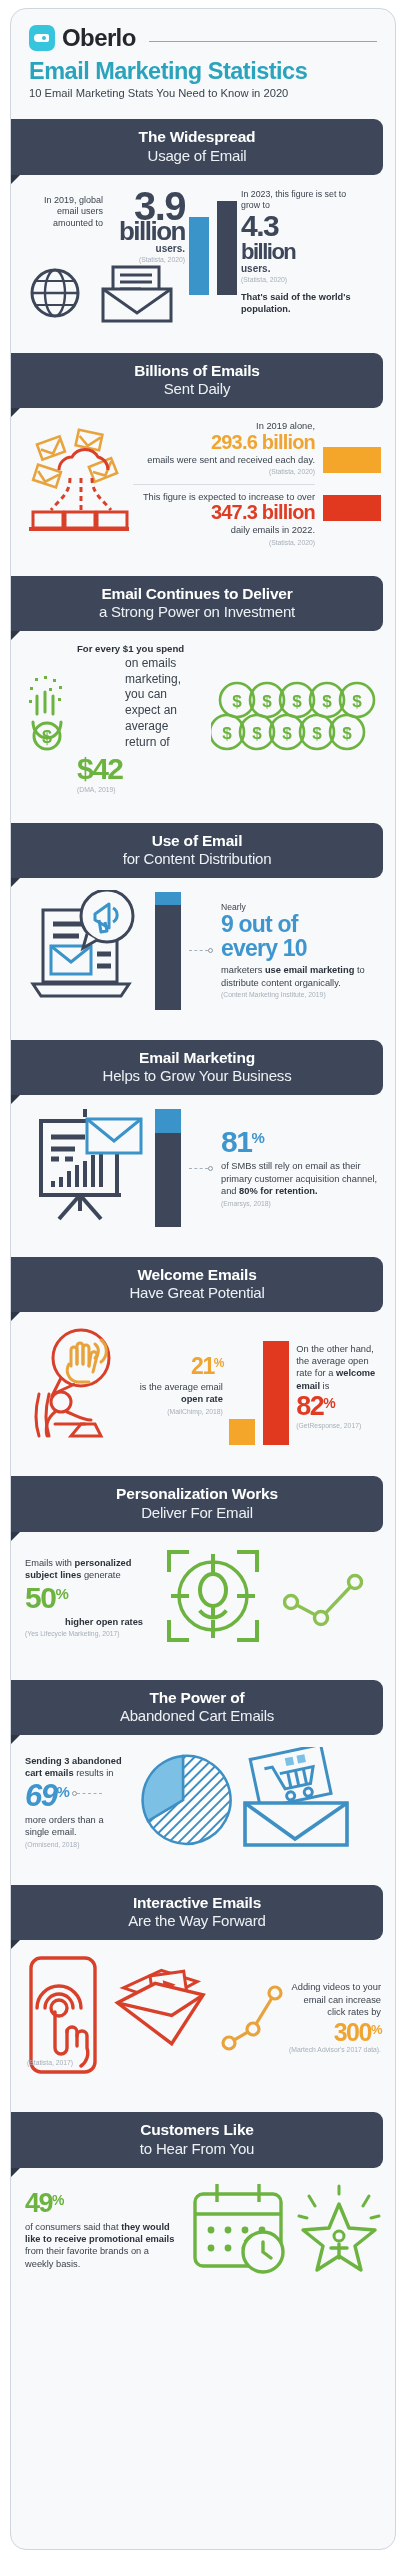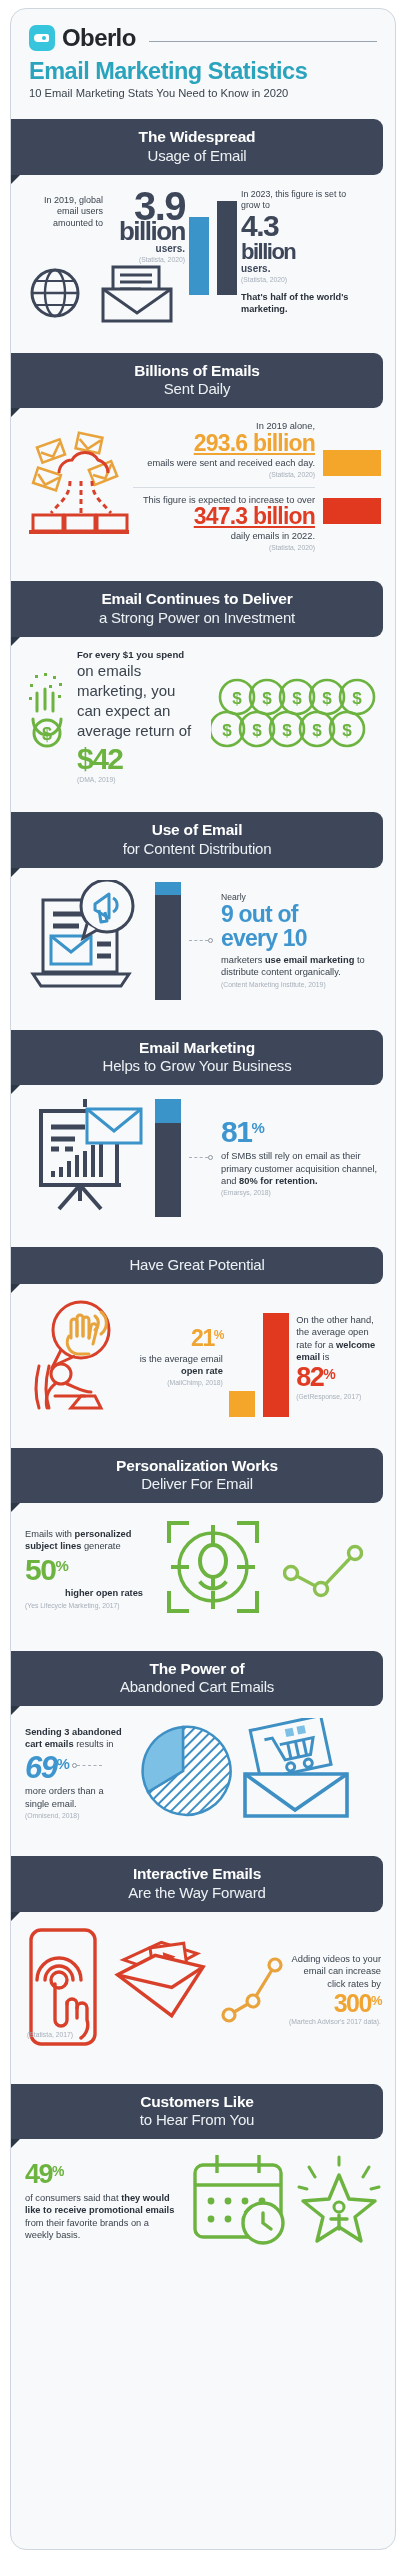--- a/index.html
+++ b/index.html
@@ -96,21 +96,21 @@
   .s1-right .t { font-size: 8.8px; }
   .s1-r-num { font-size: 30px; line-height: 0.95; }
   .s1-r-unit { font-size: 22px; line-height: 1; }
   .s1-note { font-size: 9.2px; font-weight: bold; color: #2b323b; margin-top: 8px; line-height: 1.3; }
 
   
   .s2 { display: flex; align-items: center; gap: 4px; }
   .s2-icon { width: 104px; }
   .s2-mid { flex: 1; text-align: right; padding-right: 4px; }
   .s2-row1 .t { text-align: right; }
-  .s2-num { font-size: 23px; letter-spacing: -0.8px; text-decoration: underline; }
+  .s2-num { font-size: 20px; letter-spacing: -0.8px; }
   .s2-hr { height: 1px; background: #d6dce2; margin: 7px 0 6px 0; }
   .s2-bars { width: 58px; display: flex; flex-direction: column; gap: 22px; }
   .blk-orange { height: 26px; background: #f4a62a; }
   .blk-red { height: 26px; background: #e0391f; }
 
   
   .s3 { display: flex; align-items: center; gap: 8px; }
   .s3-text { width: 150px; }
   .s3-num { font-size: 30px; }
   .coins { flex: 1; }
@@ -216,21 +216,21 @@
         <div class="bar-blue" style="height:78px;"></div>
         <div class="bar-navy" style="height:94px;"></div>
       </div>
 
       <div class="s1-right">
         <div class="t">In 2023, this figure is set to grow to</div>
         <div class="big navy s1-r-num">4.3</div>
         <div class="big navy s1-r-unit">billion</div>
         <div class="s1-users" style="text-align:left;">users.</div>
         <div class="src">(Statista, 2020)</div>
-        <div class="s1-note">That's half of the world's marketing.</div>
+        <div class="s1-note">That's said of the world's population.</div>
       </div>
     </div>
   </div>
 
   <div class="band-wrap">
     <div class="band">
       <div class="l1">Billions of Emails</div>
       <div class="l2">Sent Daily</div>
     </div>
     <div class="band-tail"></div>
@@ -311,21 +311,21 @@
             <line x1="20" y1="18" x2="20" y2="38"></line>
             <line x1="28" y1="22" x2="28" y2="40"></line>
             <path d="M8 48 a14 16 0 0 0 28 0"></path>
           </g>
           <circle cx="22" cy="62" r="13" fill="none" stroke="#6cb33f" stroke-width="3"></circle>
           <text x="22" y="69" font-size="18" font-weight="bold" fill="#6cb33f" text-anchor="middle" font-family="Liberation Sans, sans-serif">$</text>
         </svg>
       </div>
       <div class="s3-text">
         <div class="t" style="font-size:9.6px;"><b>For every $1 you spend</b></div>
-        <div class="t" style="font-size:15px;">on emails marketing, you can expect an average return of</div>
+        <div class="t" style="font-size:12px;margin-left:48px;">on emails marketing, you can expect an average return of</div>
         <div class="big green s3-num" style="margin-top:4px;">$42</div>
         <div class="src">(DMA, 2019)</div>
       </div>
       <div class="coins">
         <svg width="170" height="74" viewBox="0 0 170 74">
           <g fill="none" stroke="#6cb33f" stroke-width="2.6">
             <circle cx="26" cy="20" r="17"></circle>
                 <circle cx="56" cy="20" r="17"></circle>
                 <circle cx="86" cy="20" r="17"></circle>
             <circle cx="116" cy="20" r="17"></circle>
@@ -449,20 +449,21 @@
           <span class="big lblue" style="font-size:15px;padding-top:3px;">%</span>
         </div>
         <div class="t" style="margin-top:4px;"><span>of SMBs still rely on email as their primary customer acquisition channel, and </span><b>80% for retention.</b></div>
         <div class="src">(Emarsys, 2018)</div>
       </div>
     </div>
   </div>
 
   <div class="band-wrap">
     <div class="band">
+      <div class="l1">Welcome Emails</div>
       <div class="l2">Have Great Potential</div>
     </div>
     <div class="band-tail"></div>
   </div>
   <div class="panel">
     <div class="s6">
       <div>
         <svg width="104" height="120" viewBox="0 0 104 120">
           <circle cx="56" cy="34" r="28" fill="none" stroke="#d9402a" stroke-width="3"></circle>
           <path d="M36 54 L28 70 L50 60" fill="none" stroke="#d9402a" stroke-width="3"></path>

